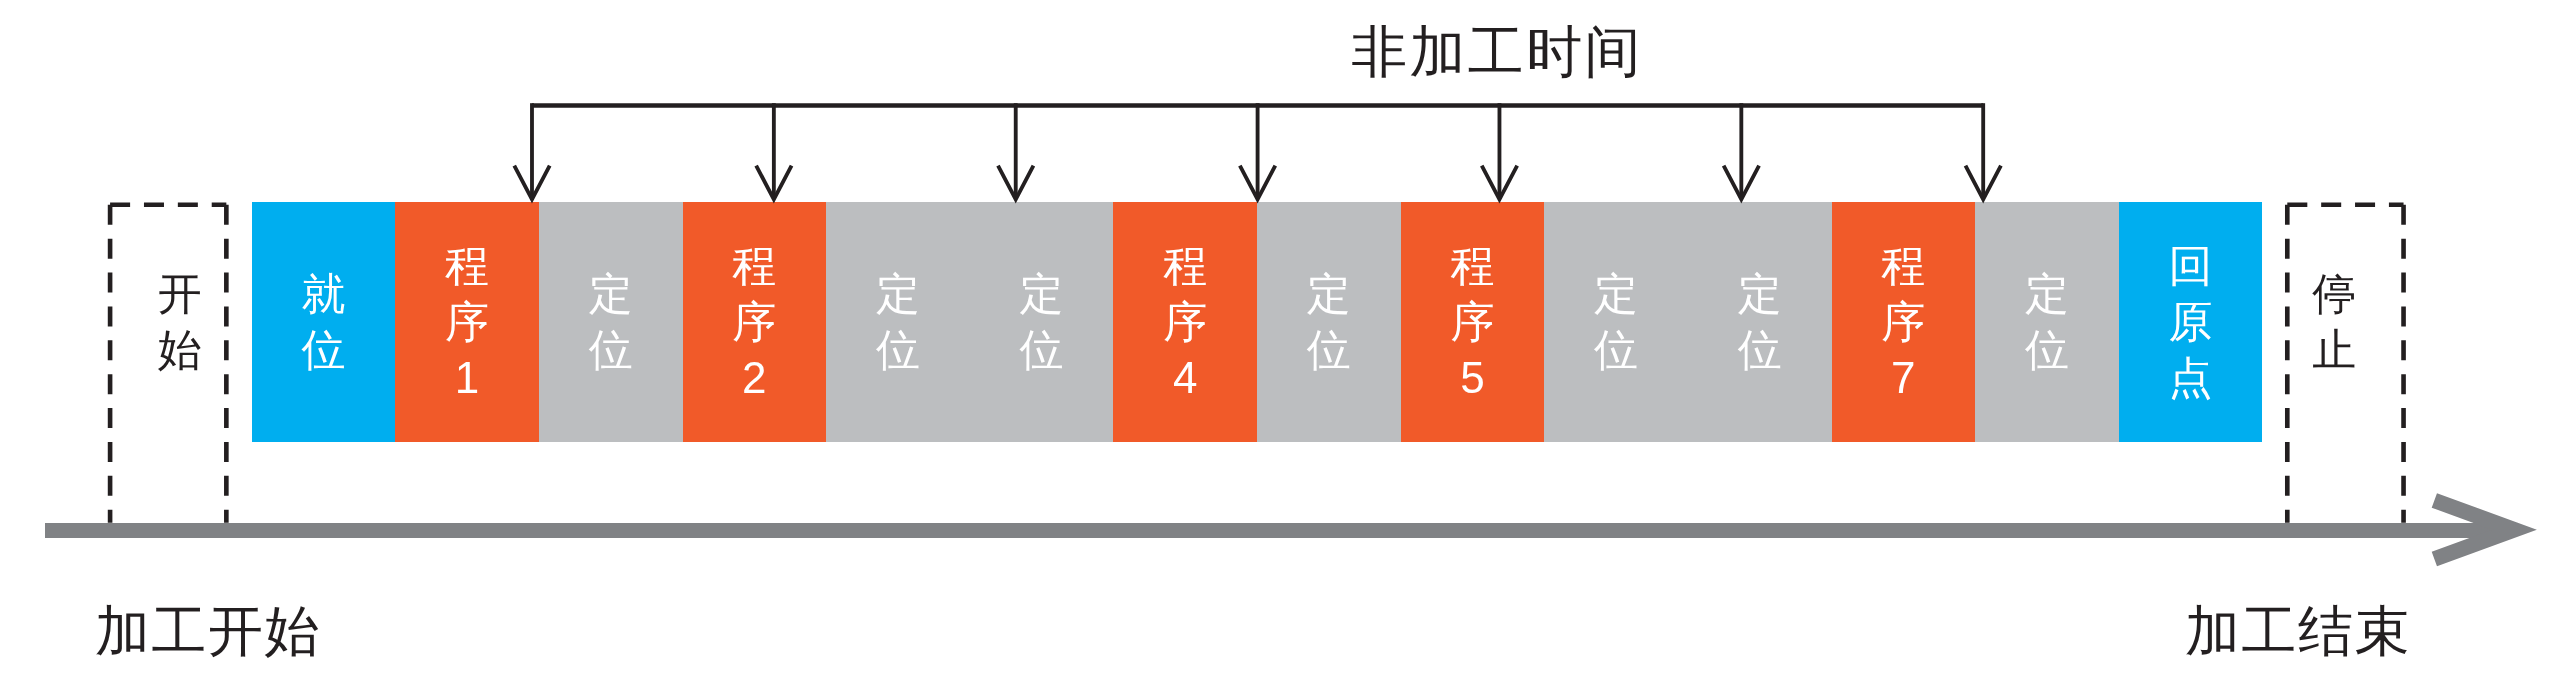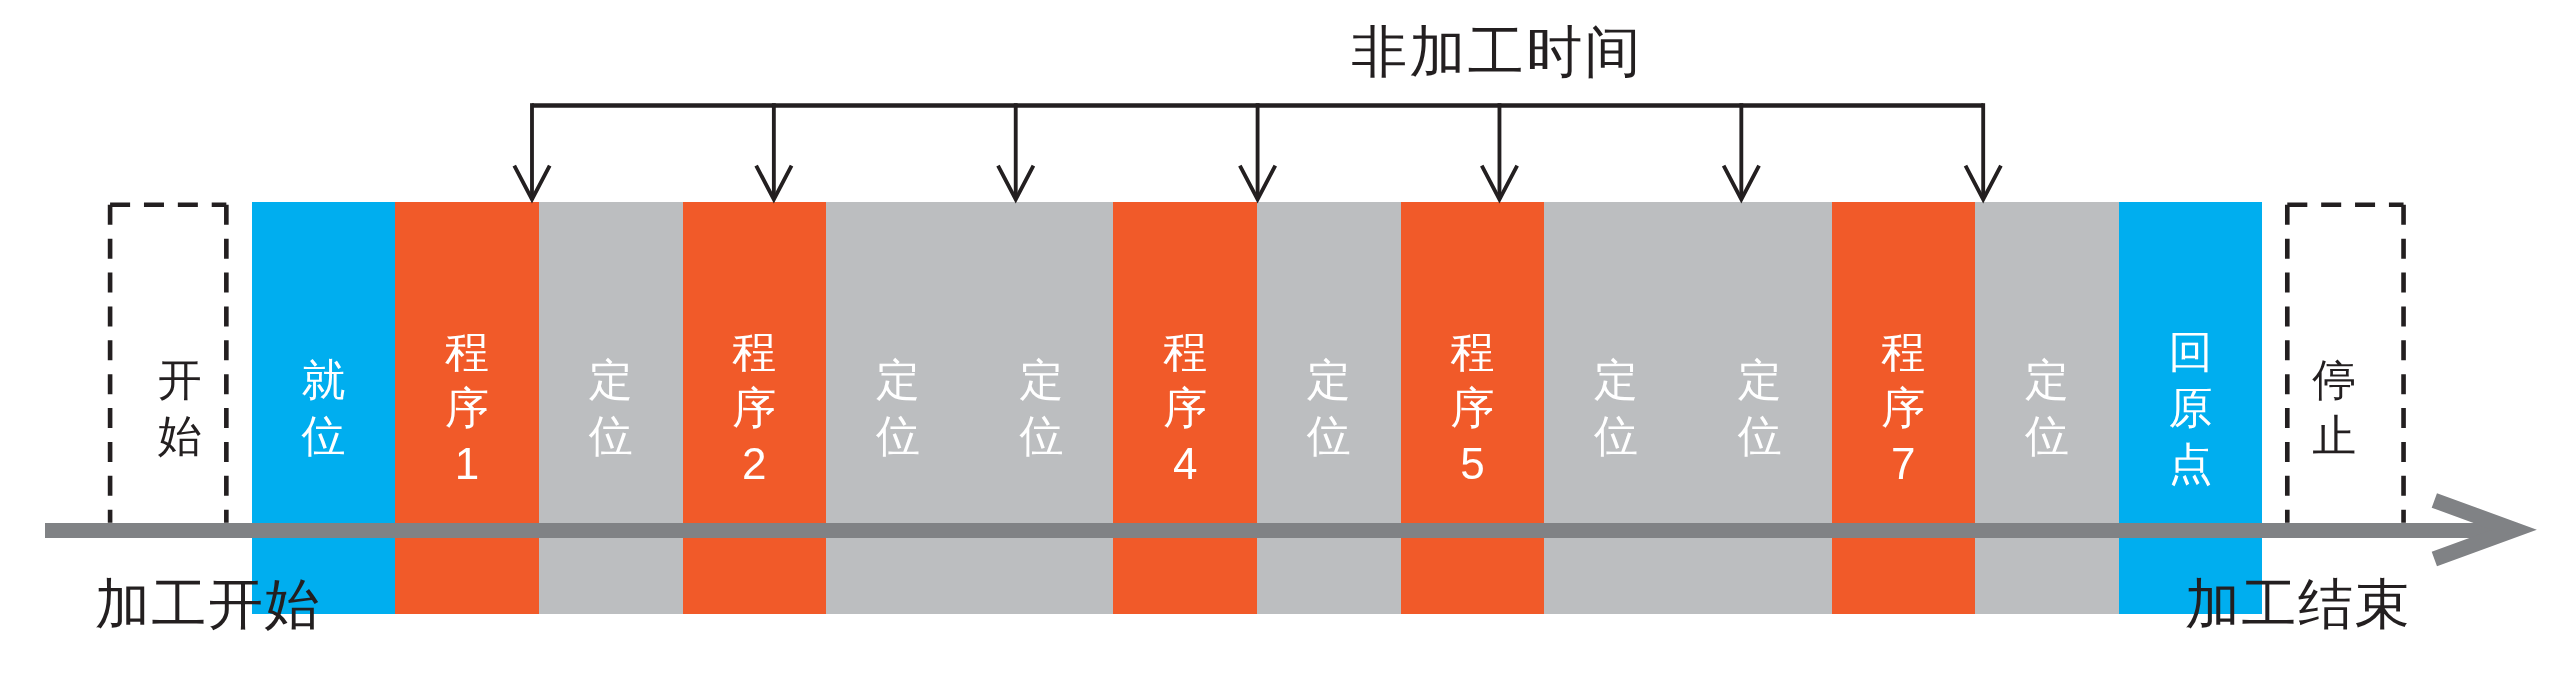--- a/index.html
+++ b/index.html
@@ -7,40 +7,40 @@
     position:relative;width:2576px;height:676px;background:#ffffff;overflow:hidden;
     font-family:"Liberation Sans", sans-serif;
     text-decoration:underline;
     --blue:#00AEEF; --orange:#F15A29; --block-gray:#BCBEC0; --axis-gray:#808285; --ink:#231F20;
   }
   .title{
     position:absolute;top:15.4px;left:1497px;transform:translateX(-50%);
     font-size:56px;font-weight:500;letter-spacing:2.3px;color:var(--ink);white-space:nowrap;
   }
   .blocks{
-    position:absolute;left:108px;top:202px;width:2298px;height:412px;
+    position:absolute;left:108px;top:202px;width:2298px;height:240px;
     display:flex;
   }
   .block{
     flex:1 1 0;display:flex;align-items:center;justify-content:center;
   }
   .block.blue{background:var(--blue);}
   .block.orange{background:var(--orange);}
   .block.gray{background:var(--block-gray);justify-content:center;}
   .block.dashed{background:transparent;}
   .block-label{
     display:block;width:1em;font-size:44px;line-height:1.28;font-weight:500;
     color:#ffffff;text-align:center;word-break:break-all;
   }
   .block.dashed .block-label{color:var(--ink);}
   .axis-bar{
     position:absolute;left:45px;top:523px;width:2450px;height:14.6px;background:var(--axis-gray);
   }
   .axis-label{
-    position:absolute;top:568px;font-size:55px;font-weight:500;letter-spacing:1.5px;
+    position:absolute;top:595px;font-size:55px;font-weight:500;letter-spacing:1.5px;
     color:var(--ink);white-space:nowrap;
   }
   .axis-label.start{left:95px;}
   .axis-label.end{right:165px;margin-left:19px;}
   .overlay{position:absolute;left:0;top:0;pointer-events:none;}
   .bracket{stroke:var(--ink);stroke-width:6;fill:none;}
   .arrow-line{stroke:var(--ink);stroke-width:5;fill:none;}
   .arrow-head{stroke:var(--ink);stroke-width:5;fill:none;}
   .dash{stroke:var(--ink);stroke-width:6;fill:none;stroke-dasharray:26 18;}
   .chevron{stroke:var(--axis-gray);stroke-width:20;fill:none;}

